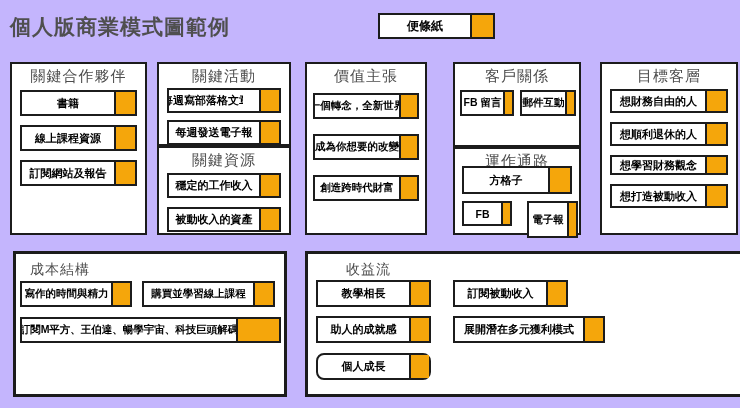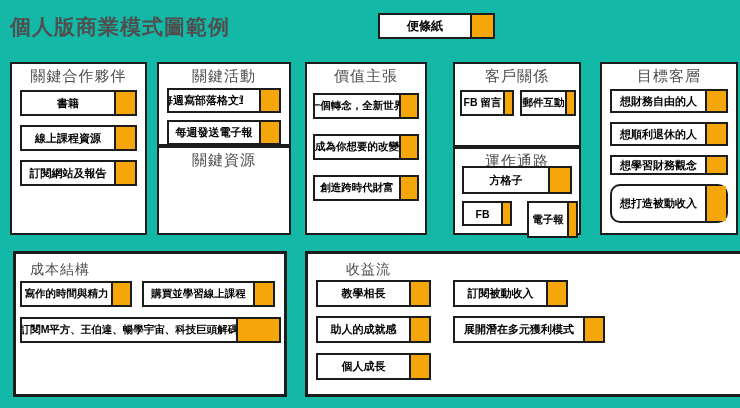--- a/index.html
+++ b/index.html
@@ -1,18 +1,18 @@
 <!DOCTYPE html>
 <html style="--accent: #F5A60B; --border: #1C1C1C; --heading: #4D4D4D; --title: #4F4F4F;"><head>
 <meta charset="utf-8">
 <style>
   :root { --accent:#F5A60B; --border:#1C1C1C; --heading:#4D4D4D; --title:#4F4F4F; }
   * { box-sizing: border-box; margin: 0; padding: 0; }
   body { background:#fff; font-family:"Liberation Sans", sans-serif; }
-  #canvas { position:relative; width:740px; height:408px; background:#14b8a6; overflow:hidden; }
+  #canvas { position:relative; width:740px; height:408px; background:#c4b5fd; overflow:hidden; }
   .page-title { position:absolute; left:10px; top:13px; font-size:21px; font-weight:bold;
                 color:var(--title); letter-spacing:1px; }
   .section { position:absolute; background:#fff; border:2px solid var(--border); }
   .section.thick { border-width:3px; }
   .sec-title { text-align:center; color:var(--heading); font-size:15px; line-height:18px; padding-top:3px;
                letter-spacing:1px; white-space:nowrap; }
   .sec-title.left { text-align:left; font-size:14px; padding-top:6px; }
   .stack { display:flex; flex-direction:column; padding:4px 8px 0 8px; }
   .sticky { border:2px solid var(--border); background:#fff; display:flex; align-items:stretch;
             height:26px; flex:none; }
@@ -60,20 +60,30 @@
       </div>
       <div class="sticky" style="height:25px;">
         <span class="lbl">每週發送電子報</span>
         <span class="mk" style="width:20px;"></span>
       </div>
     </div>
   </div>
 
   <div class="section" style="left:157px; top:146px; width:134px; height:89px;">
     <div class="sec-title">關鍵資源</div>
+    <div class="stack" style="gap:9px; padding-top:4px;">
+      <div class="sticky" style="height:25px;">
+        <span class="lbl">穩定的工作收入</span>
+        <span class="mk" style="width:20px;"></span>
+      </div>
+      <div class="sticky" style="height:25px;">
+        <span class="lbl">被動收入的資產</span>
+        <span class="mk" style="width:20px;"></span>
+      </div>
+    </div>
   </div>
 
   <div class="section" style="left:305px; top:62px; width:122px; height:173px;">
     <div class="sec-title">價值主張</div>
     <div class="stack" style="gap:15px; padding-top:8px; padding-left:6px; padding-right:6px;">
       <div class="sticky">
         <span class="lbl" style="font-size:10.5px;">一個轉念，全新世界</span>
         <span class="mk" style="width:18px;"></span>
       </div>
       <div class="sticky">
@@ -123,21 +133,21 @@
         <span class="mk" style="width:21px;"></span>
       </div>
       <div class="sticky" style="height:24px;">
         <span class="lbl">想順利退休的人</span>
         <span class="mk" style="width:21px;"></span>
       </div>
       <div class="sticky" style="height:20px;">
         <span class="lbl">想學習財務觀念</span>
         <span class="mk" style="width:21px;"></span>
       </div>
-      <div class="sticky" style="height:39px;border-radius:10px;">
+      <div class="sticky" style="height:24px;">
         <span class="lbl">想打造被動收入</span>
         <span class="mk" style="width:21px;"></span>
       </div>
     </div>
   </div>
 
   <div class="section thick" style="left:13px; top:251px; width:274px; height:146px;">
     <div class="sec-title left" style="padding-left:14px;">成本結構</div>
     <div class="sticky abs" style="left:4px; top:27px; width:112px; height:26px;">
       <span class="lbl" style="font-size:10.5px;">寫作的時間與精力</span>
@@ -156,21 +166,21 @@
   <div class="section thick" style="left:305px; top:251px; width:480px; height:146px;">
     <div class="sec-title left" style="padding-left:38px;">收益流</div>
     <div class="sticky abs" style="left:8px; top:26px; width:115px; height:27px;">
       <span class="lbl">教學相長</span>
       <span class="mk" style="width:20px;"></span>
     </div>
     <div class="sticky abs" style="left:8px; top:62px; width:115px; height:27px;">
       <span class="lbl">助人的成就感</span>
       <span class="mk" style="width:20px;"></span>
     </div>
-    <div class="sticky abs" style="left:8px; top:99px; width:115px; height:27px;">
+    <div class="sticky abs" style="left:8px; top:99px; width:115px; height:27px;border-radius:8px;">
       <span class="lbl">個人成長</span>
       <span class="mk" style="width:20px;"></span>
     </div>
     <div class="sticky abs" style="left:145px; top:26px; width:115px; height:27px;">
       <span class="lbl">訂閱被動收入</span>
       <span class="mk" style="width:20px;"></span>
     </div>
     <div class="sticky abs" style="left:145px; top:62px; width:152px; height:27px;">
       <span class="lbl">展開潛在多元獲利模式</span>
       <span class="mk" style="width:20px;"></span>

